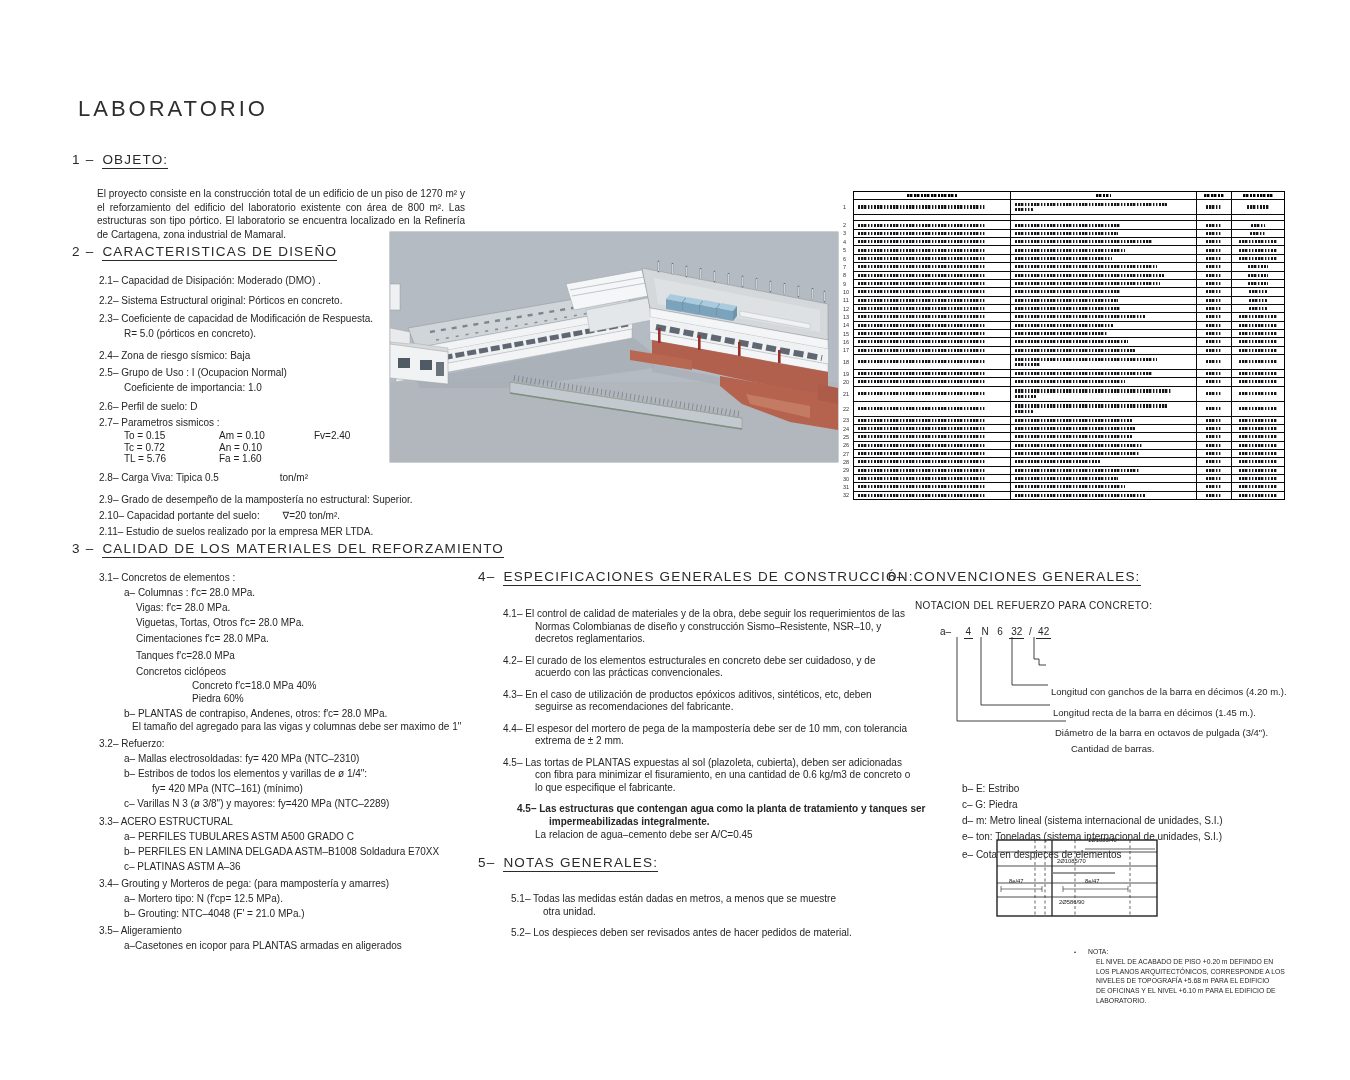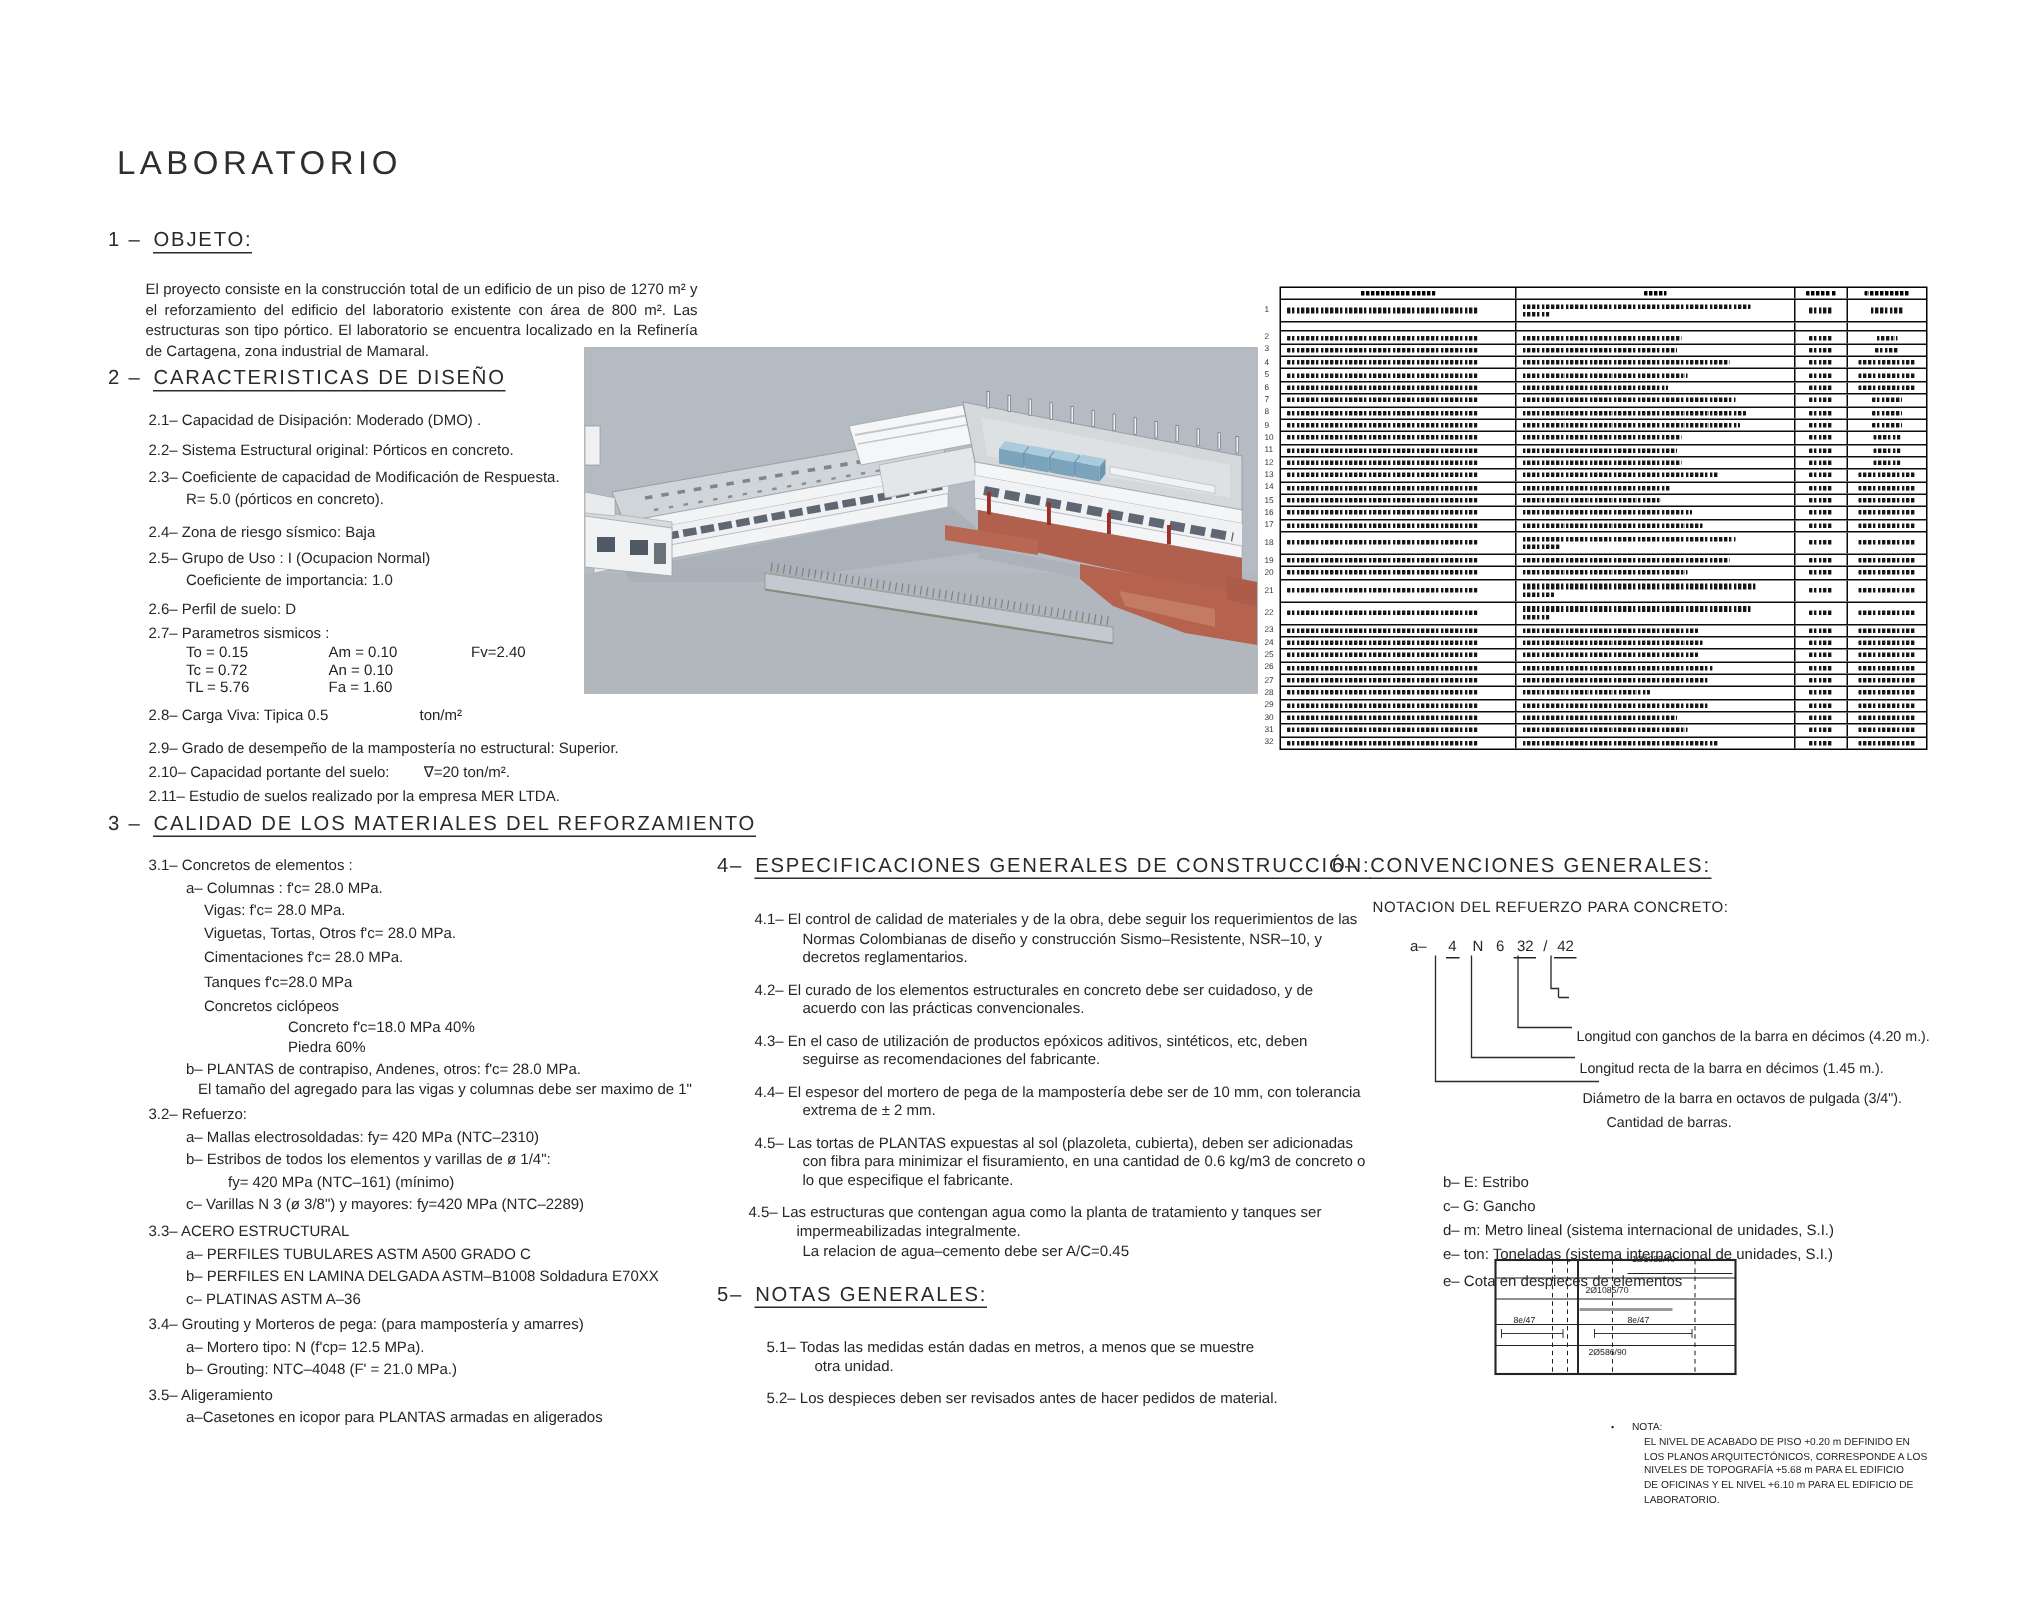--- a/index.html
+++ b/index.html
@@ -140,21 +140,21 @@
 
   <div class="abs" style="left:478px;top:569px;width:402px;">
     <div class="sec-head">
       <span class="num">4–</span><span class="ttl">ESPECIFICACIONES  GENERALES  DE  CONSTRUCCIÓN:</span>
     </div>
     <div class="hang" style="margin:22px 0 0 25px;width:375px;">4.1–  El control de calidad de materiales y de la obra, debe seguir los requerimientos de las Normas Colombianas de diseño y construcción Sismo–Resistente, NSR–10, y decretos reglamentarios.</div>
     <div class="hang item-gap" style="margin-left:25px;width:375px;">4.2–  El curado de   los elementos estructurales en concreto debe ser cuidadoso, y de acuerdo con las prácticas convencionales.</div>
     <div class="hang item-gap" style="margin-left:25px;width:375px;">4.3–  En el caso de utilización de productos epóxicos aditivos, sintéticos, etc, deben seguirse as recomendaciones del fabricante.</div>
     <div class="hang item-gap" style="margin-left:25px;width:375px;">4.4–  El espesor del mortero de pega de la mampostería debe ser de 10 mm, con tolerancia extrema de ± 2 mm.</div>
     <div class="hang item-gap" style="margin-left:25px;width:382px;">4.5–  Las tortas de PLANTAS expuestas al sol (plazoleta, cubierta), deben ser adicionadas con fibra para minimizar el fisuramiento, en una cantidad de 0.6 kg/m3 de concreto o lo que especifique el fabricante.</div>
-    <div class="hang item-gap" style="margin-left:21px;width:380px;">4.5–  Las estructuras que contengan agua como la planta de tratamiento y tanques ser impermeabilizadas integralmente.</div>
+    <div class="hang item-gap" style="margin-left:39px;width:380px;font-weight:bold;">4.5–  Las estructuras que contengan agua como la planta de tratamiento y tanques ser impermeabilizadas integralmente.</div>
     <div class="ln13" style="margin-left:57px;">La relacion de agua–cemento debe ser   A/C=0.45</div>
 
     <div class="sec-head" style="margin-top:14px;">
       <span class="num">5–</span><span class="ttl">NOTAS  GENERALES:</span>
     </div>
     <div class="hang" style="margin:21px 0 0 33px;width:310px;">5.1–  Todas las medidas están dadas en metros, a menos que se muestre otra unidad.</div>
     <div class="hang item-gap" style="margin-left:33px;width:375px;">5.2–  Los despieces deben ser revisados antes de hacer pedidos de material.</div>
   </div>
 
   <div class="abs" style="left:888px;top:569px;width:450px;">
@@ -184,21 +184,21 @@
         <line x1="151" y1="36" x2="158" y2="36"></line>
       </g>
     </svg>
     <div class="leader-label" style="left:163px;top:117px;">Longitud con ganchos de la barra en décimos (4.20 m.).</div>
     <div class="leader-label" style="left:165px;top:138px;">Longitud recta de la barra en décimos (1.45 m.).</div>
     <div class="leader-label" style="left:167px;top:158px;">Diámetro de la barra en octavos de pulgada (3/4").</div>
     <div class="leader-label" style="left:183px;top:174px;">Cantidad de barras.</div>
 
     <div class="abs" style="left:74px;top:212px;">
       <div class="legend-ln">b–  E: Estribo</div>
-      <div class="legend-ln">c–  G: Gancho</div>
+      <div class="legend-ln">c–  G: Piedra</div>
       <div class="legend-ln">d–  m: Metro lineal (sistema internacional de unidades, S.I.)</div>
       <div class="legend-ln">e–  ton: Toneladas (sistema internacional de unidades, S.I.)</div>
       <div class="legend-ln" style="margin-top:2px;">e–  Cota en despieces de elementos</div>
     </div>
   </div>
 
   <div class="abs" style="left:853px;top:191px;width:432px;height:307px;">
     <div id="dtable" style="height:100%;">
       <div class="trow" style="flex:0.95;">
         <div class="tc c1">

